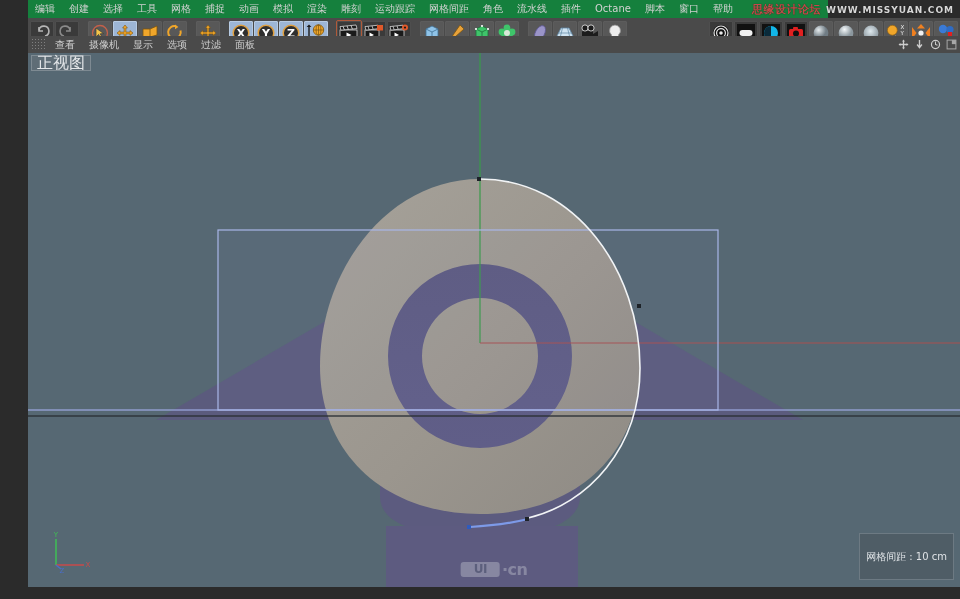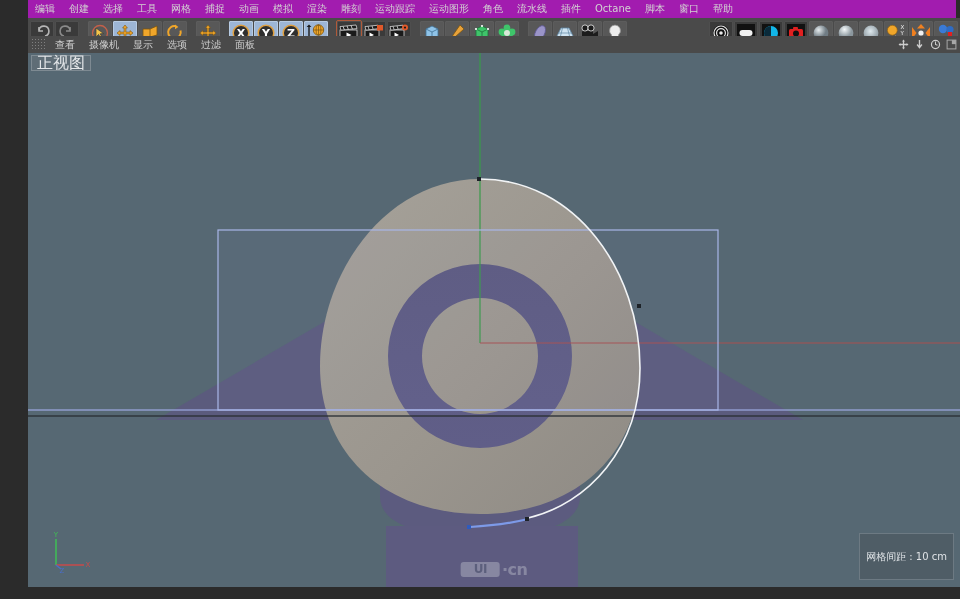--- a/index.html
+++ b/index.html
@@ -6,22 +6,22 @@
   html, body {
     width: 960px; height: 599px;
     background: #2b2b2b;
     font-family: "DejaVu Sans", "Liberation Sans", sans-serif;
     overflow: hidden;
   }
   #app { position: relative; width: 960px; height: 599px; background: #2b2b2b; }
 
   
   .menubar {
-    position: absolute; left: 0; top: 0; width: 956px; height: 18px;
-    background: #a21caf; display: flex; align-items: flex-start;
+    position: absolute; left: 0; top: 0; width: 828px; height: 18px;
+    background: #15803d; display: flex; align-items: flex-start;
   }
   .menubar .leftpad { width: 28px; height: 100%; background: #2b2b2b; }
   .menu-item {
     color: #d2d2d2; font-size: 10px; line-height: 18px;
     padding: 0 7px; white-space: nowrap; cursor: default;
   }
 
   
   .wm-top {
     position: absolute; right: 6px; top: 2px;
@@ -116,30 +116,34 @@
     <div class="menu-item">创建</div>
     <div class="menu-item">选择</div>
     <div class="menu-item">工具</div>
     <div class="menu-item">网格</div>
     <div class="menu-item">捕捉</div>
     <div class="menu-item">动画</div>
     <div class="menu-item">模拟</div>
     <div class="menu-item">渲染</div>
     <div class="menu-item">雕刻</div>
     <div class="menu-item">运动跟踪</div>
-    <div class="menu-item">运动图形</div>
+    <div class="menu-item">网格间距</div>
     <div class="menu-item">角色</div>
     <div class="menu-item">流水线</div>
     <div class="menu-item">插件</div>
     <div class="menu-item">Octane</div>
     <div class="menu-item">脚本</div>
     <div class="menu-item">窗口</div>
     <div class="menu-item">帮助</div>
   </div>
 
+  <div class="wm-top">
+    <span>思缘设计论坛</span>
+    <span class="wm-en">WWW.MISSYUAN.COM</span>
+  </div>
 
   <div class="toolbar">
     <div class="tb-leftpad"></div>
 
     <div class="tb-group">
       <div class="tb-btn dark">
         <svg width="16" height="16" viewBox="0 0 16 16">
           <path d="M11 11 A5 5 0 1 0 5 5" fill="none" stroke="#b6b6b6" stroke-width="1.6"></path>
           <path d="M5 2 L5 6 L9 6" fill="none" stroke="#b6b6b6" stroke-width="1.6"></path>
         </svg>

